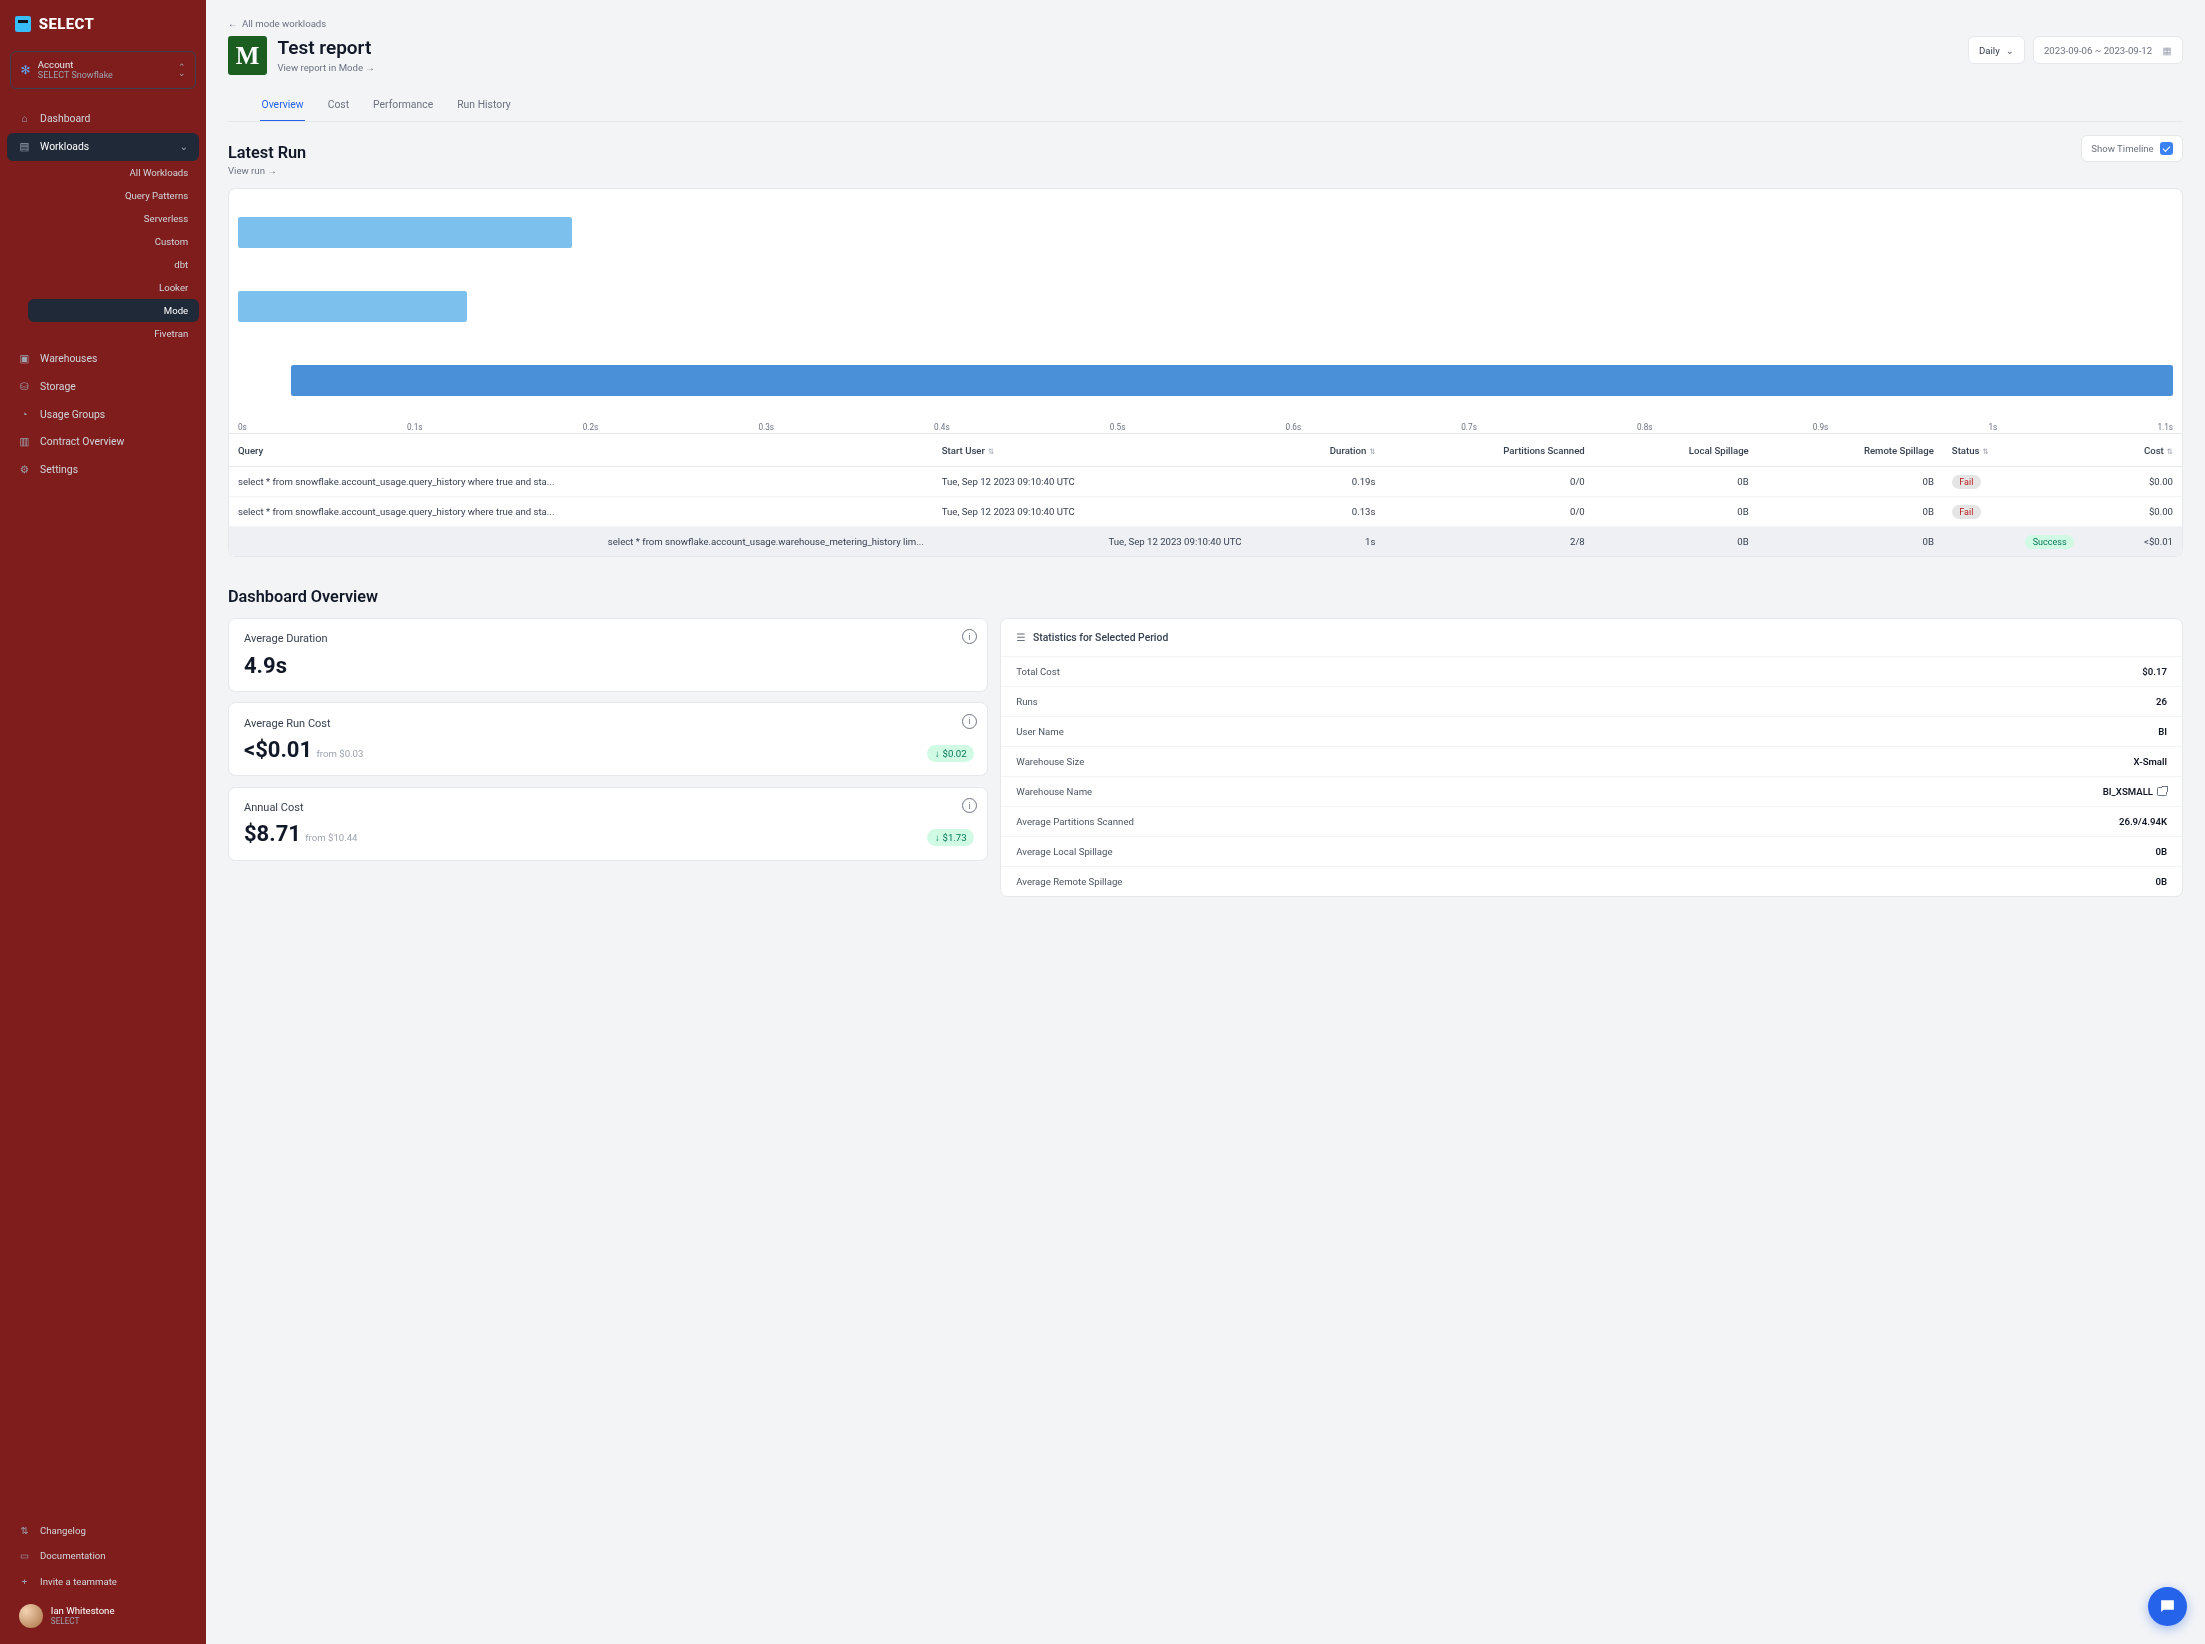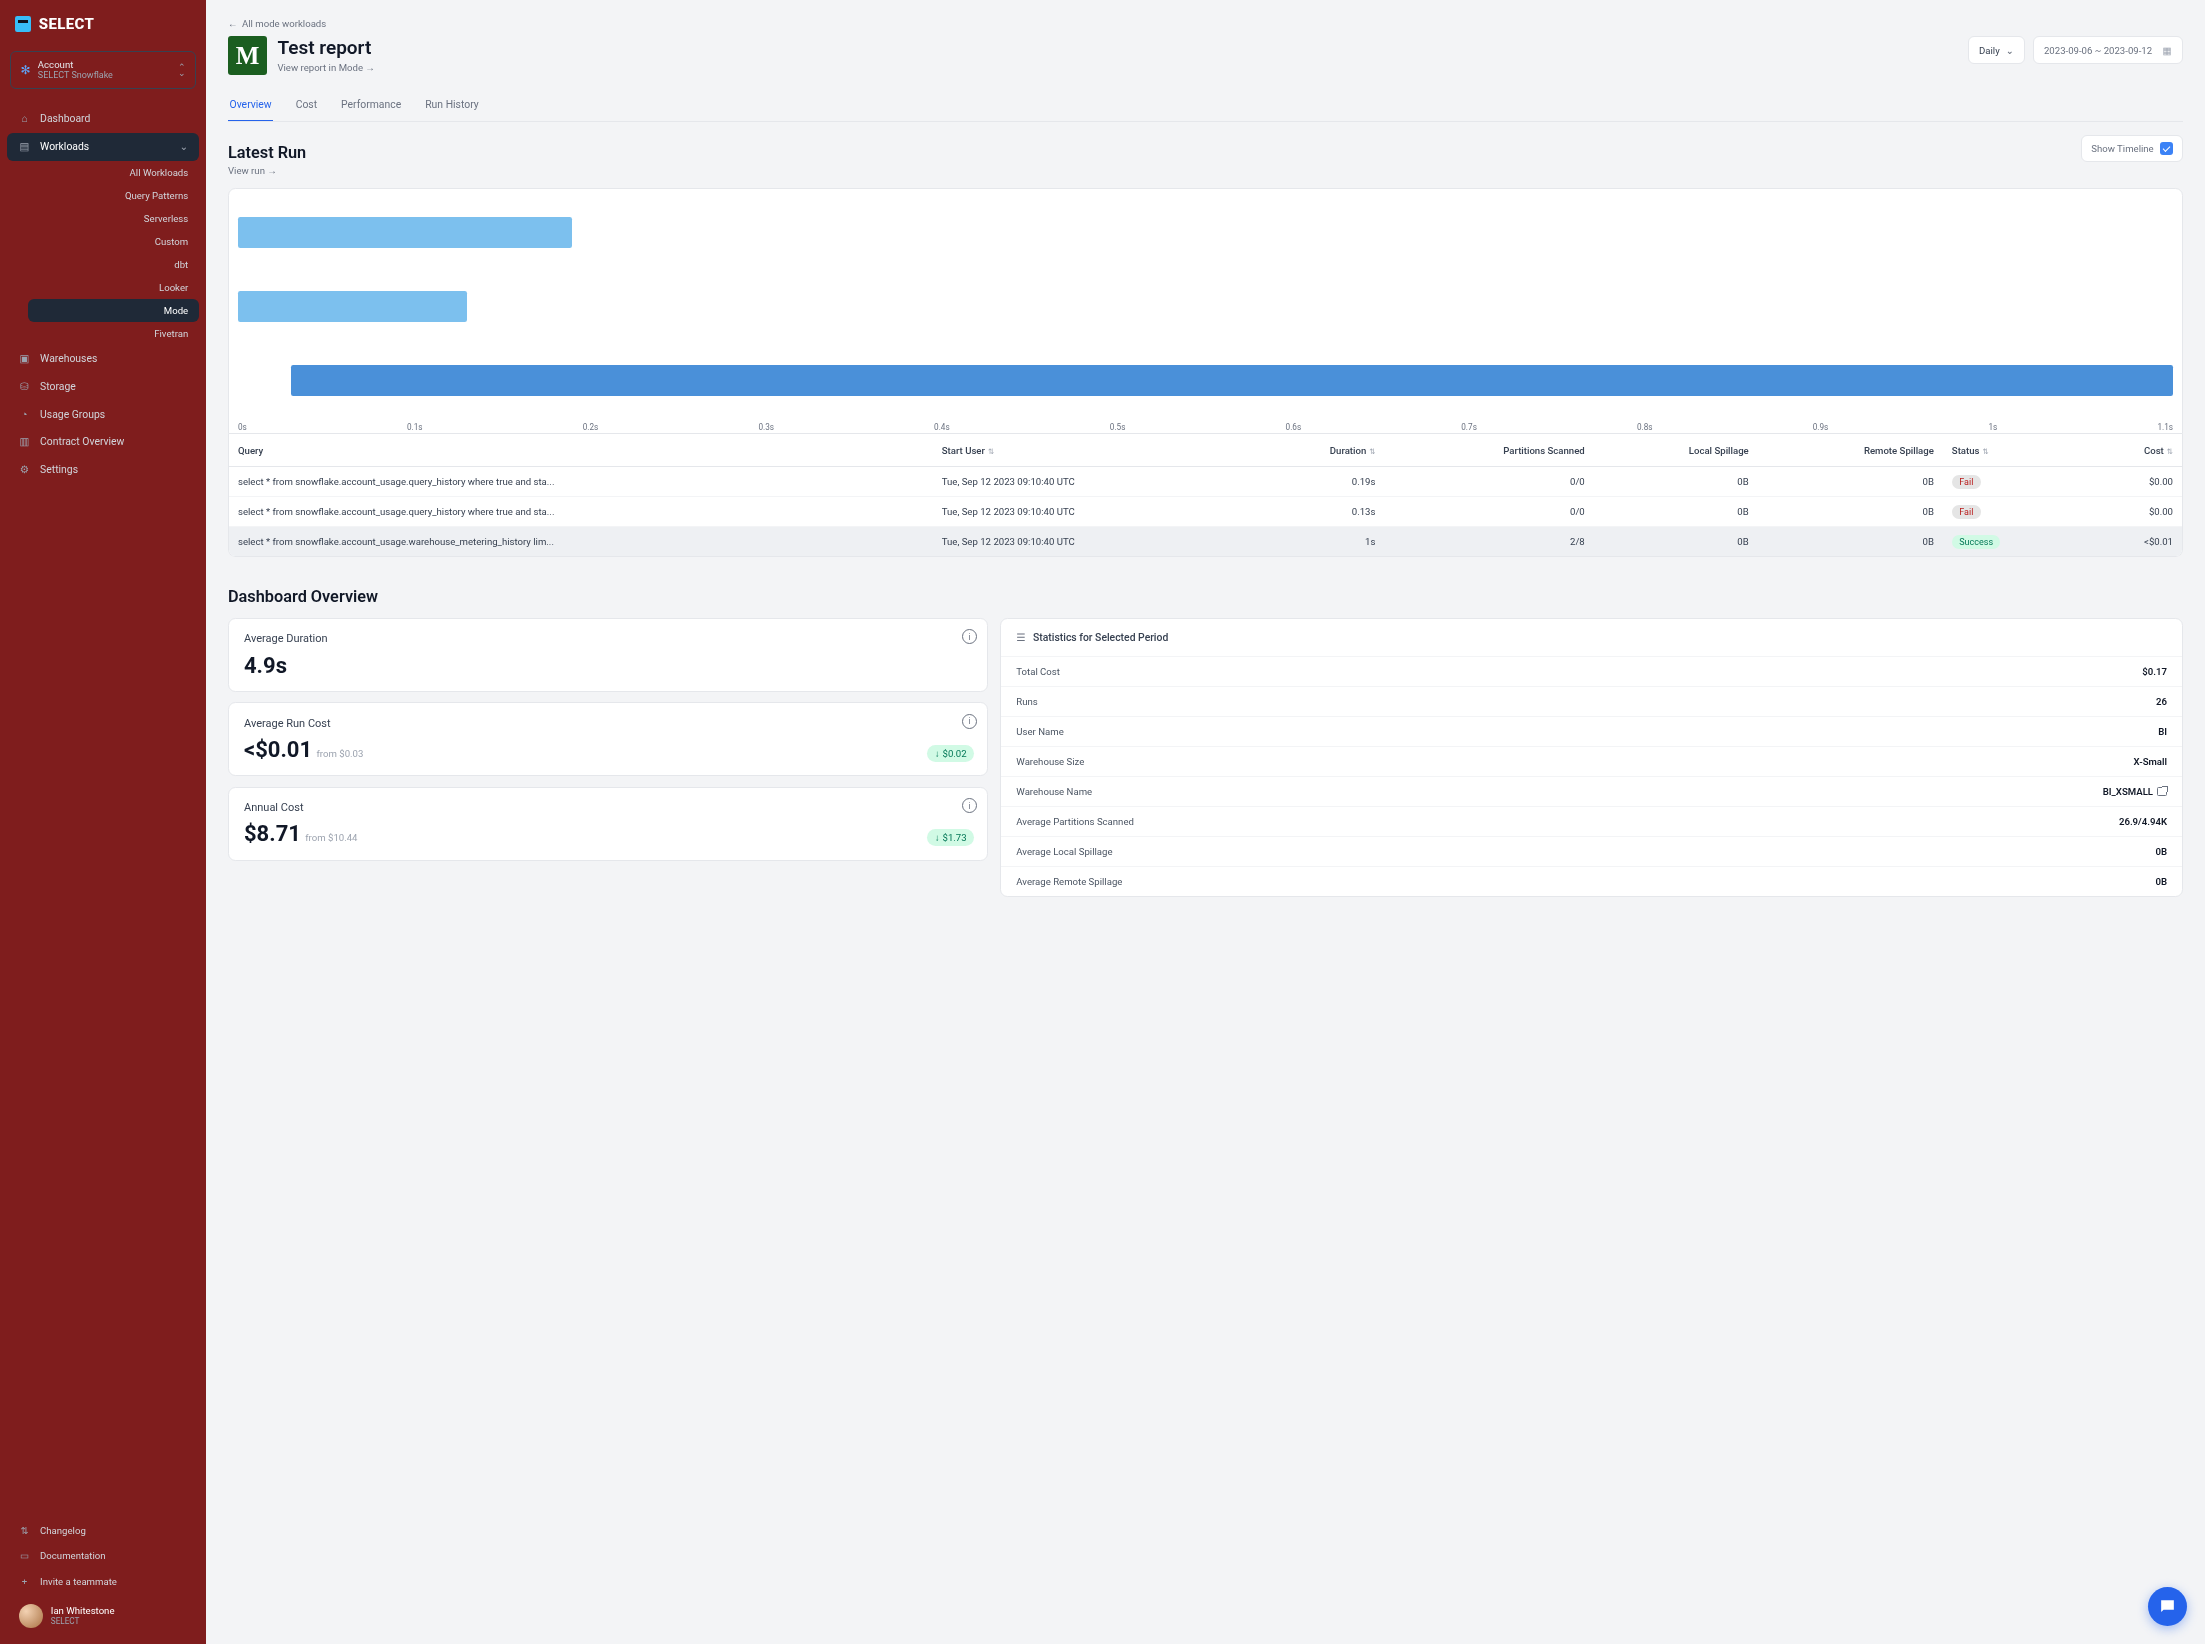--- a/index.html
+++ b/index.html
@@ -38,42 +38,42 @@
 .title-left { display:flex; gap:10.4px; align-items:flex-start; }
 .mode-logo { width:39px; height:39px; background:#1b5e20; color:#fff; display:flex; align-items:center; justify-content:center; font-weight:900; font-size:25px; font-family: Georgia, serif; border-radius:3px; }
 .title-left h1 { font-size:19px; font-weight:600; color:#111827; }
 .title-left .sub { color:#6b7280; font-size:9.6px; margin-top:3px; cursor:pointer; }
 .title-right { display:flex; gap:7.4px; align-items:center; }
 .btn { background:#fff; border:0.7px solid #e5e7eb; border-radius:6px; padding:7.4px 10.4px; font-size:9.6px; color:#374151; display:flex; align-items:center; gap:6px; cursor:pointer; }
 .date-box { background:#fff; border:0.7px solid #e5e7eb; border-radius:6px; padding:7.4px 10.4px; font-size:9.6px; color:#6b7280; display:flex; align-items:center; gap:10.4px; }
 
 .tabs { display:flex; gap:21px; border-bottom:0.7px solid #e5e7eb; margin-top:13.3px; }
 .tab { padding:9px 1.5px; font-size:10.4px; color:#6b7280; cursor:pointer; border-bottom:1.5px solid transparent; }
-.tab.active { color:#2563eb; border-bottom-color:#2563eb; }
+.tab.active { color:#2563eb; border-bottom-color:#2563eb;margin-left:32px; }
 
 .section-title { font-size:16.3px; font-weight:600; margin-top:21px; color:#111827; }
 .section-head { display:flex; justify-content:space-between; align-items:center; }
 .viewrun { color:#6b7280; font-size:9.6px; margin-top:3px; cursor:pointer; }
 .showtimeline { background:#fff; border:0.7px solid #e5e7eb; border-radius:6px; padding:6px 9px; font-size:9.6px; color:#6b7280; display:flex; align-items:center; gap:6px; }
 .check { width:13.3px; height:13.3px; background:#3b82f6; border-radius:3px; position:relative; }
 .check::after { content:""; position:absolute; left:3px; top:3.7px; width:6px; height:3px; border-left:1.5px solid #fff; border-bottom:1.5px solid #fff; transform:rotate(-45deg); }
 
 .timeline { background:#fff; border:0.7px solid #e5e7eb; border-radius:7.4px 7.4px 0 0; margin-top:12px; padding:13.3px 9px 0 9px; position:relative;}
 .bar-area { position: relative; height: 208px; margin-bottom: 7.4px;}
 .tbar { position:absolute; height:31px; border-radius:2.2px; }
 .tbar.light { background:#7cc0ee; }
 .tbar.dark { background:#4a90d9; }
 .axis { display:flex; justify-content:space-between; color:#6b7280; font-size:8.2px; padding: 4.4px 0 1.5px; }
 
 .qtable { border:0.7px solid #e5e7eb; border-top:none; border-radius:0 0 7.4px 7.4px; overflow:hidden; background:#fff;}
 table { width:100%; border-collapse:collapse; }
 thead th { text-align:left; font-weight:500; color:#374151; font-size:9.6px; padding:10.4px 9px; border-bottom:0.7px solid #e5e7eb; background:#fff; white-space:nowrap;}
 thead th.r, tbody td.r { text-align:right; }
 tbody td { padding:9px 9px; font-size:9.6px; color:#374151; border-bottom:0.7px solid #f3f4f6; white-space:nowrap; }
-tbody tr:last-child td { border-bottom:none; }
+tbody tr:last-child td { border-bottom:none;text-align:right; }
 tbody tr.hl { background:#eef0f3; }
 .sort { color:#9ca3af; font-size:7.4px; margin-left:3px; }
 .badge { padding:2.2px 7.4px; border-radius:9px; font-size:9px; }
 .badge.fail { background:#e5e5e5; color:#b91c1c; }
 .badge.success { background:#d1fae5; color:#047857; }
 .qcell { max-width:386px; overflow:hidden; text-overflow:ellipsis; }
 
 .dash-title { font-size:16.3px; font-weight:600; margin-top:30px; color:#111827; }
 .dash-grid { display:grid; grid-template-columns: 0.9fr 1.4fr; gap:12px; margin-top:12px; align-items:start;}
 .cards { display:flex; flex-direction:column; gap:10.4px; }

